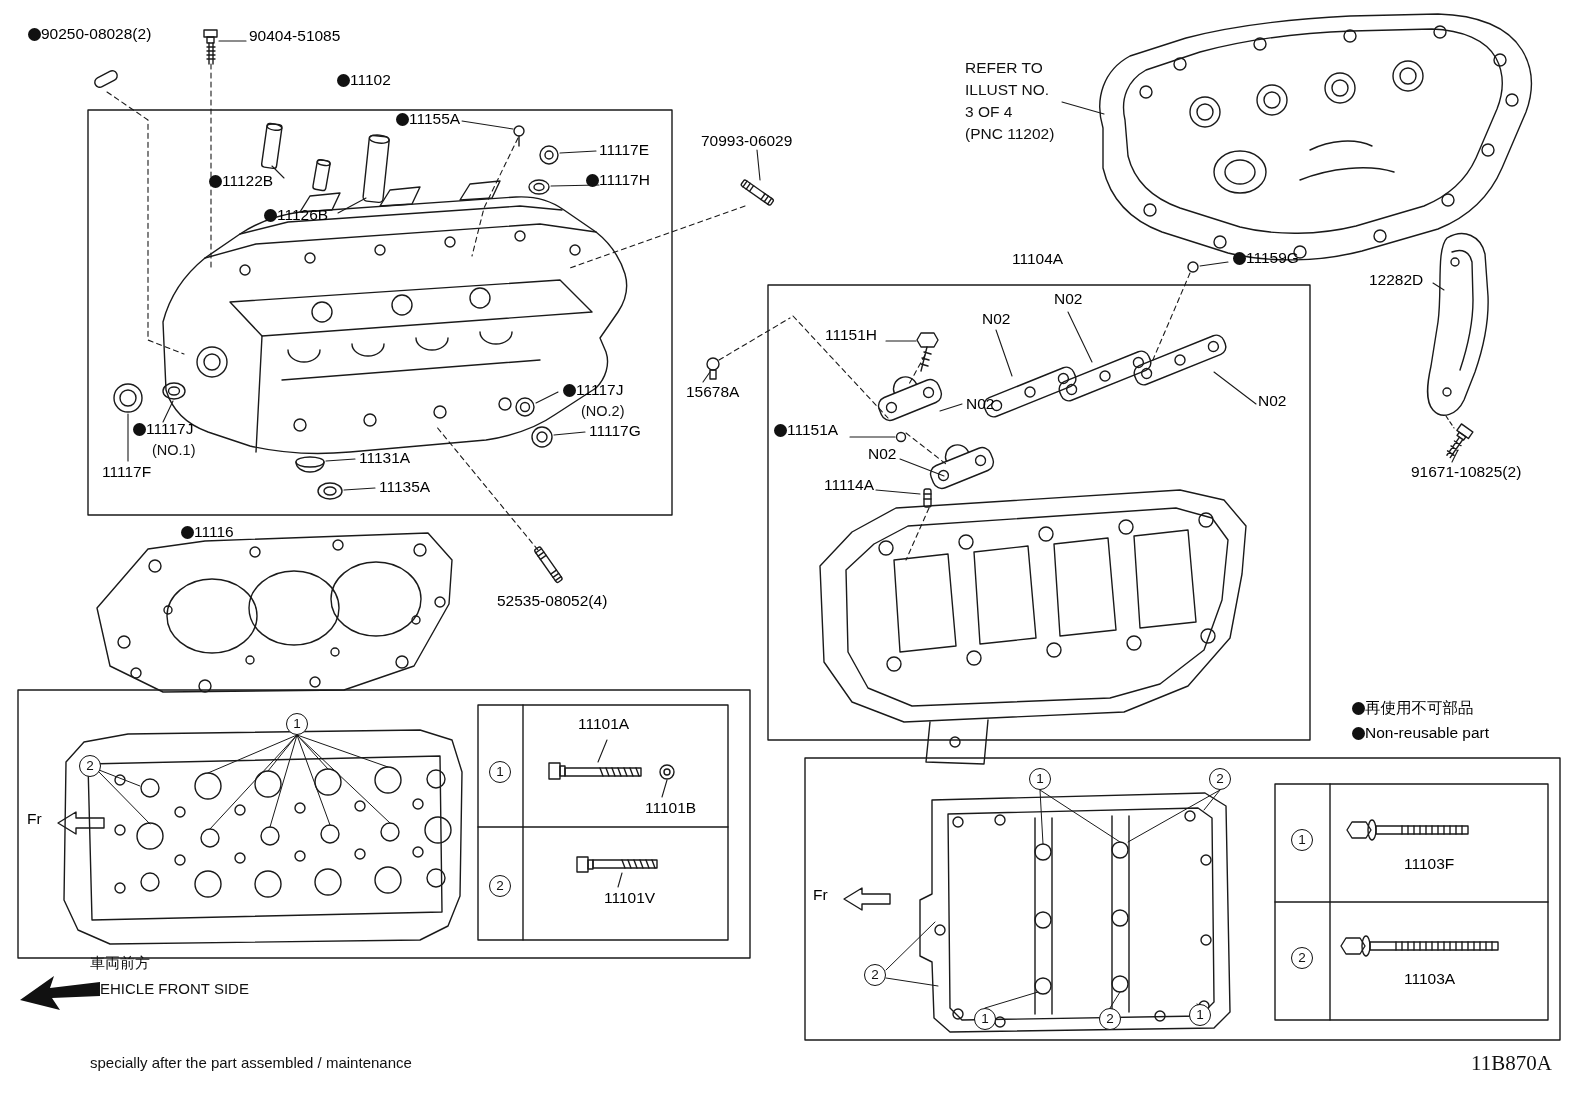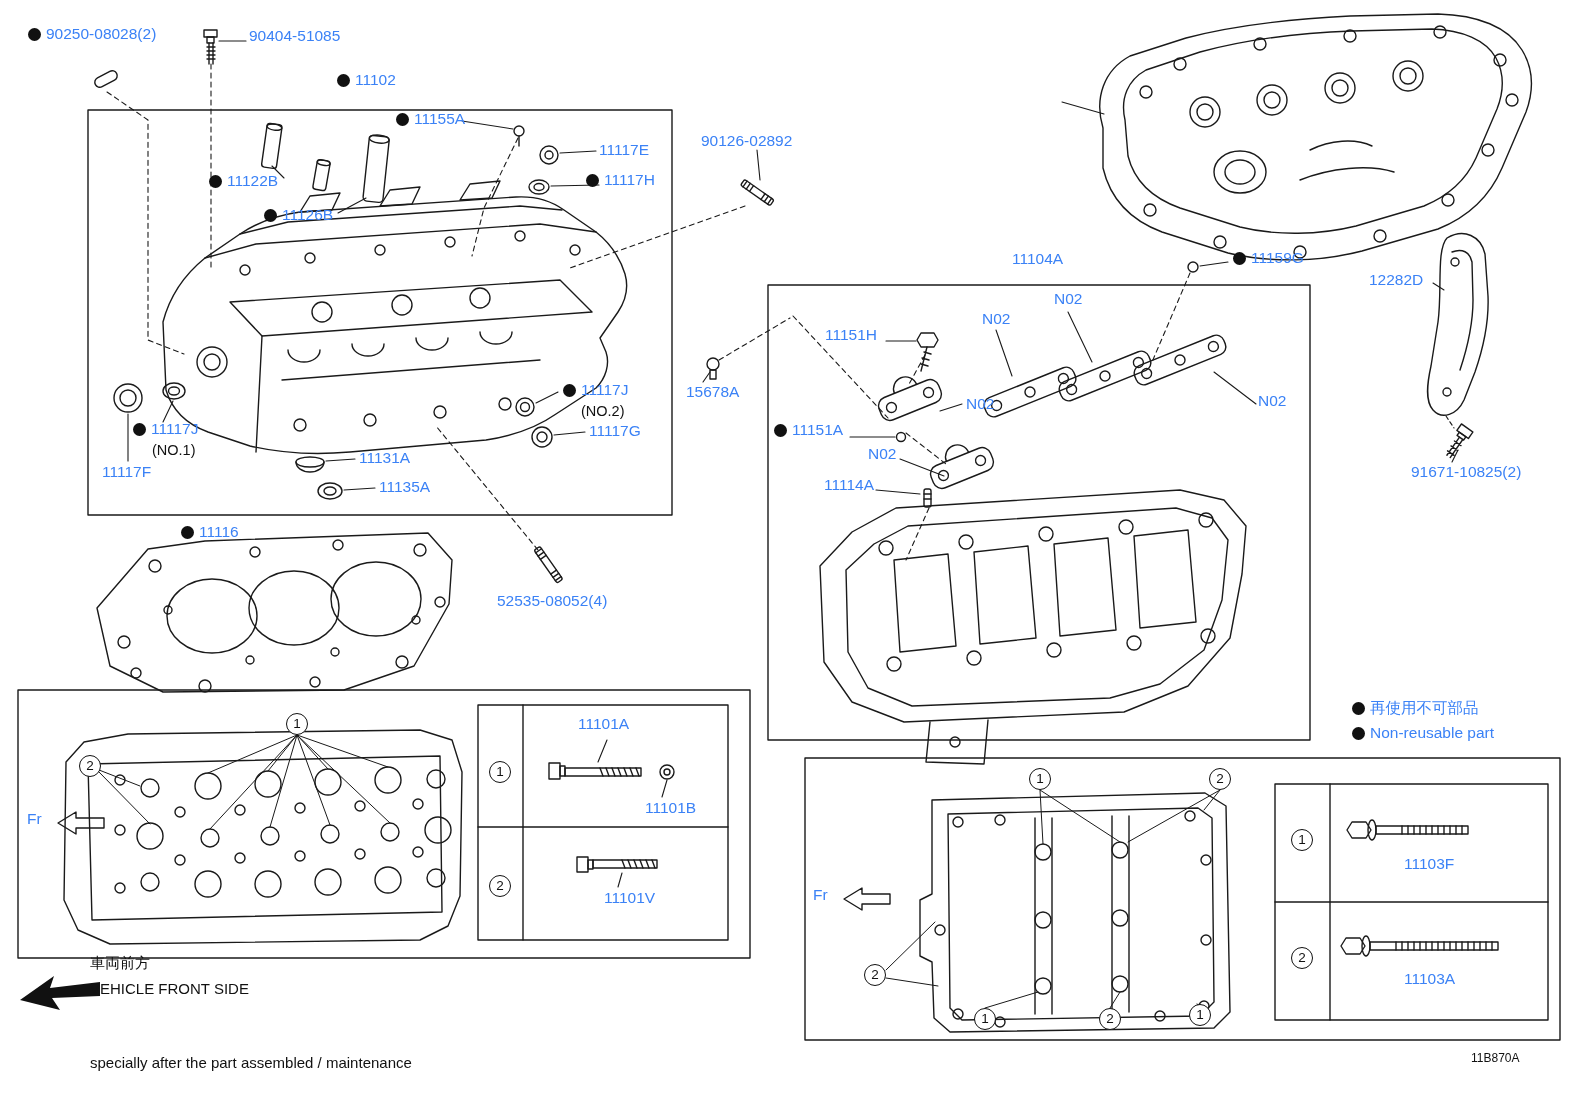--- a/index.html
+++ b/index.html
@@ -1,27 +1,27 @@
 <!DOCTYPE html>
 <html><head>
 <meta charset="utf-8">
 <style>
   * { margin:0; padding:0; box-sizing:border-box; }
   html,body { background:#fff; }
   body { font-family:"Liberation Sans", sans-serif; color:#111; }
   .canvas { position:relative; width:1592px; height:1099px; background:#ffffff; overflow:hidden; }
   .art { position:absolute; left:0; top:0; }
-  .lbl { position:absolute; display:flex; align-items:center; gap:5px; font-size:15.5px; white-space:nowrap; color:#3b82f6; }
+  .lbl { position:absolute; display:flex; align-items:center; font-size:15.5px; white-space:nowrap; color:#000000; }
   .dot { width:13px; height:13px; border-radius:50%; background:#111; flex:0 0 auto; }
   .sub { position:absolute; font-size:14.5px; white-space:nowrap; }
   .co { position:absolute; width:22px; height:22px; border:1.5px solid #111; border-radius:50%; background:#fff;
         display:flex; align-items:center; justify-content:center; font-size:13.5px; line-height:1; }
   .refer { position:absolute; font-size:15.5px; line-height:22px; white-space:nowrap; }
   .note { position:absolute; font-size:15px; white-space:nowrap;text-align:right; }
-  .code { position:absolute; font-size:12px; white-space:nowrap; }
+  .code { position:absolute; font-size:21px; white-space:nowrap;font-family:Liberation Serif, serif; }
 </style>
 </head>
 <body>
 
 <div class="canvas">
 
 <svg class="art" width="1592" height="1099" viewBox="0 0 1592 1099" stroke="#1a1a1a" fill="none" stroke-width="1.4" stroke-linecap="round" stroke-linejoin="round">
 
   <g>
     <rect x="88" y="110" width="584" height="405"></rect>
@@ -405,21 +405,21 @@
     </div>
 <div class="lbl" style="left:586px;top:171px">
       <span class="dot"></span>
       <span>11117H</span>
     </div>
 <div class="lbl" style="left:264px;top:206px">
       <span class="dot"></span>
       <span>11126B</span>
     </div>
 <div class="lbl" style="left:701px;top:132px">
-      <span>90126-02892</span>
+      <span>70993-06029</span>
     </div>
 <div class="lbl" style="left:563px;top:381px">
       <span class="dot"></span>
       <span>11117J</span>
     </div>
 <div class="sub" style="left:581px;top:403px">(NO.2)</div>
 <div class="lbl" style="left:589px;top:422px">
       <span>11117G</span>
     </div>
 <div class="lbl" style="left:133px;top:420px">
@@ -440,20 +440,26 @@
       <span class="dot"></span>
       <span>11116</span>
     </div>
 <div class="lbl" style="left:497px;top:592px">
       <span>52535-08052(4)</span>
     </div>
 <div class="lbl" style="left:686px;top:383px">
       <span>15678A</span>
     </div>
 
+<div class="refer" style="left:965px;top:57px">
+  <div>REFER TO</div>
+  <div>ILLUST NO.</div>
+  <div>3 OF 4</div>
+  <div>(PNC 11202)</div>
+</div>
 
 <div class="lbl" style="left:1012px;top:250px">
       <span>11104A</span>
     </div>
 <div class="lbl" style="left:1233px;top:249px">
       <span class="dot"></span>
       <span>11159G</span>
     </div>
 <div class="lbl" style="left:1369px;top:271px">
       <span>12282D</span>

